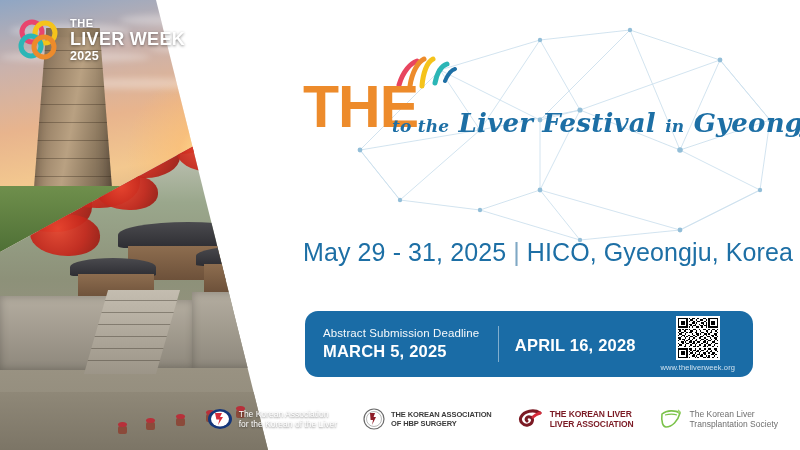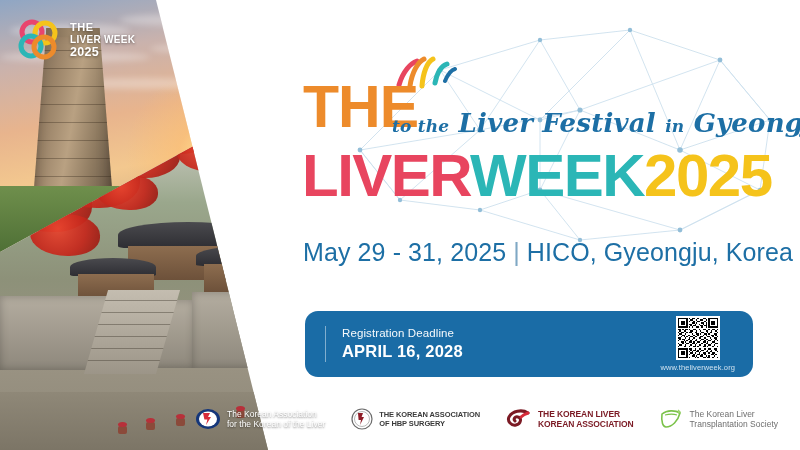--- a/index.html
+++ b/index.html
@@ -69,21 +69,21 @@
   .tree-green{ position:absolute; border-radius:50%; background:radial-gradient(circle at 40% 35%, #7f9a5e, #46632f); opacity:.9; }
 
   
   .network{ position:absolute; left:300px; top:0; width:500px; height:300px; opacity:.75; }
 
   
   .brand{ position:absolute; left:14px; top:16px; display:flex; align-items:center; gap:8px; z-index:6; }
   .brand-mark{ position:relative; width:48px; height:48px; }
   .brand-text{ color:#ffffff; font-weight:700; line-height:1.12; text-shadow:0 1px 3px rgba(0,0,0,.45); }
   .bt1{ font-size:11px; letter-spacing:.6px; }
-  .bt2{ font-size:10px; letter-spacing:.3px; }
+  .bt2{ font-size:18px; letter-spacing:.3px; }
   .bt3{ font-size:12.5px; letter-spacing:.3px; }
 
   
   .title-area{ position:absolute; left:300px; top:0; width:500px; height:300px; z-index:5; }
 
   .fan{ position:absolute; left:95px; top:55px; width:62px; height:34px; }
 
   .the-word{
     position:absolute; left:3px; top:78px;
     font-size:59px; font-weight:800; color:#ED8B2B; letter-spacing:-1px;
@@ -273,33 +273,33 @@
     <div class="the-word">THE</div>
 
 
     <div class="script script-2">
       <span class="script-sm">to the</span>
       <span>Liver Festival</span>
       <span class="script-sm">in</span>
       <span>Gyeongju, Korea!</span>
     </div>
 
-    <div class="main-title">
-      <span class="w-liver">LIVER</span><span class="w-week">WEEK</span><span class="w-year">2025</span>
-    </div>
 
     <div class="date-line">
       <span>May 29 - 31, 2025</span><span class="date-sep">|</span><span>HICO, Gyeongju, Korea</span>
     </div>
   </div>
 
   <div class="banner">
+    <div class="dl dl-1">
+      <div class="dl-label">Abstract Submission Deadline</div>
+      <div class="dl-date">MARCH 5, 2025</div>
+    </div>
     <div class="vrule"></div>
     <div class="dl dl-2">
-      <div class="dl-label">Registration Deadline</div>
       <div class="dl-date">APRIL 16, 2028</div>
     </div>
     <div class="qr-wrap">
       <svg class="qr" viewBox="0 0 29 29" shape-rendering="crispEdges">
         <rect width="29" height="29" fill="#fff"></rect>
         <g fill="#000">
           <rect x="0" y="0" width="7" height="1"></rect>
             <rect x="0" y="6" width="7" height="1"></rect>
           <rect x="0" y="0" width="1" height="7"></rect>
             <rect x="6" y="0" width="1" height="7"></rect>
@@ -536,21 +536,21 @@
       </div>
     </div>
 
     <div class="sp sp3">
       <svg width="26" height="20" viewBox="0 0 26 20">
         <path d="M22,4 C16,0 6,2 3,8 C1,12 5,17 10,16 C15,15 16,9 12,8 C9,7 7,10 9,12" fill="none" stroke="#7B1A24" stroke-width="3" stroke-linecap="round"></path>
         <path d="M22,4 C19,5 17,6 15,8" fill="none" stroke="#D62B3A" stroke-width="3" stroke-linecap="round"></path>
       </svg>
       <div class="sp-txt">
         <span class="sp-l1">THE KOREAN LIVER</span>
-        <span class="sp-l2">KOREAN ASSOCIATION</span>
+        <span class="sp-l2">LIVER ASSOCIATION</span>
       </div>
     </div>
 
     <div class="sp sp4">
       <svg width="24" height="24" viewBox="0 0 24 24">
         <path d="M3,7 C8,3 16,3 21,6 C19,14 13,20 7,20 C4,20 2,15 3,7 Z" fill="none" stroke="#7BC24A" stroke-width="1.6"></path>
         <path d="M6,8 C10,7 15,7 18,8" fill="none" stroke="#7BC24A" stroke-width="1.2"></path>
         <path d="M19,3 L21,5 L19,6" fill="none" stroke="#9BD36A" stroke-width="1.4"></path>
       </svg>
       <div class="sp-txt">

